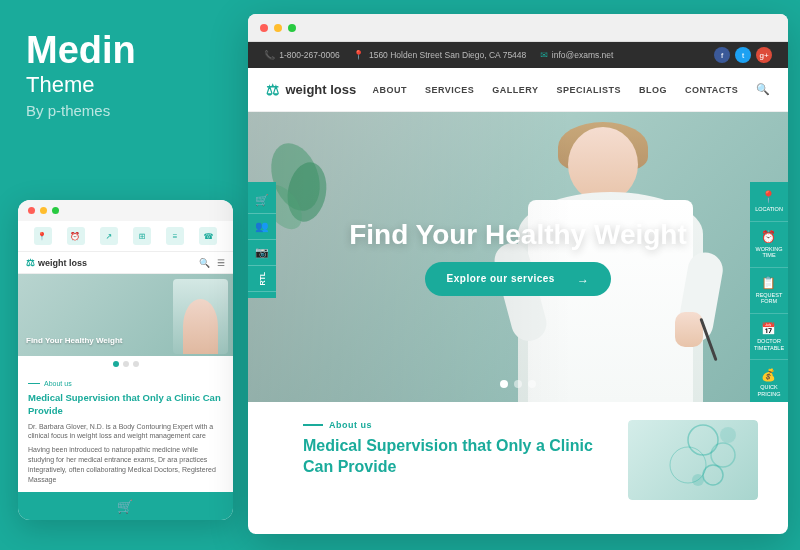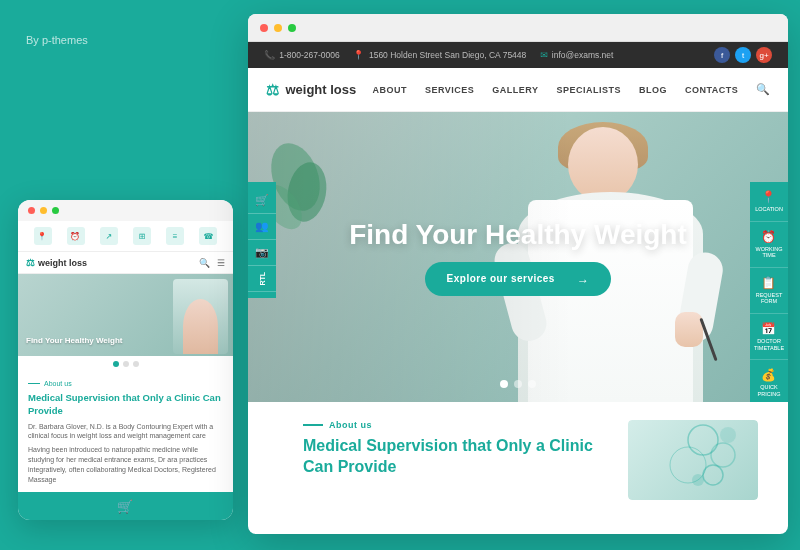--- a/index.html
+++ b/index.html
@@ -26,21 +26,21 @@
       color: #fff;
       line-height: 1.1;
     }
     .brand-subtitle {
       font-size: 22px;
       font-weight: 300;
       color: #fff;
       line-height: 1.2;
     }
     .brand-author {
-      font-size: 11px;
+      font-size: 15px;
       color: rgba(255,255,255,0.7);
       margin-top: 4px;
     }
 
     
     .phone-mockup {
       position: absolute;
       left: 18px;
       top: 200px;
       width: 215px;
@@ -474,20 +474,22 @@
       border-radius: 4px;
       position: relative;
       overflow: hidden;
     }
   </style>
 </head>
 <body>
 
 <div class="left-panel">
   <div style="margin-bottom: 12px;">
+    <div class="brand-title">Medin</div>
+    <div class="brand-subtitle">Theme</div>
     <div class="brand-author">By p-themes</div>
   </div>
 
   <div class="phone-mockup">
     <div class="phone-top-bar">
       <div class="phone-dot"></div>
       <div class="phone-dot"></div>
       <div class="phone-dot"></div>
     </div>
     <div class="phone-icons-row">

